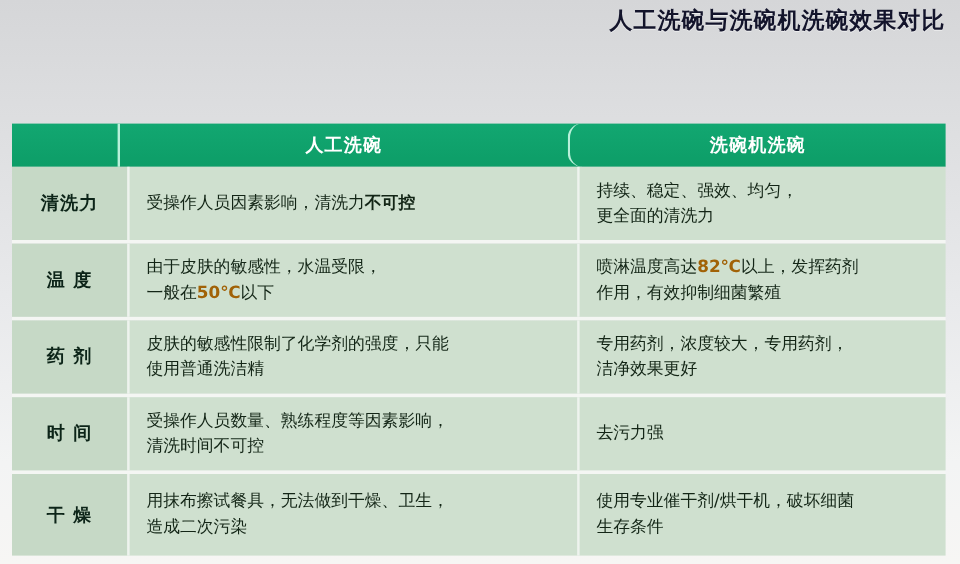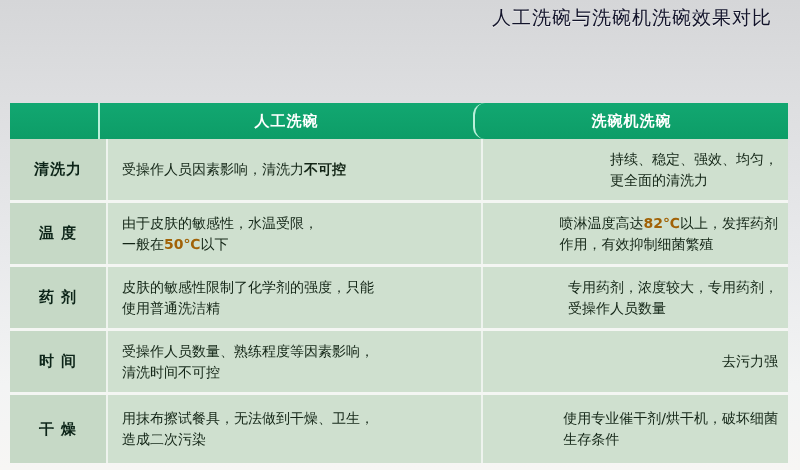--- a/index.html
+++ b/index.html
@@ -25,24 +25,24 @@
   
   #title-band {
     position: absolute;
     left: 0;
     top: 0;
     width: 800px;
     height: 34px;
   }
   #title-text {
     position: absolute;
-    right: 28px;
+    right: 12px;
     top: 3px;
     font-size: 19px;
-    font-weight: normal;
+    font-weight: bold;
     letter-spacing: 1px;
     color: #13142b;
     line-height: 28px;
     white-space: nowrap;
     text-shadow: 0 1px 0 rgba(255,255,255,0.55);
   }
 
   
   #table {
     position: absolute;
@@ -113,21 +113,20 @@
     line-height: 21px;
   }
   .brow .c2 {
     flex: 1;
     background: #cfe0cf;
     border-left: 2px solid #eef3ee;
     padding: 0 10px 0 14px;
     font-size: 14px;
     color: #132516;
     line-height: 21px;
-    justify-content: flex-end;
   }
 
   .b { font-weight: bold; }
   .red { color: #a16207; font-weight: bold; }
   .txt { display: block; }
 </style>
 </head>
 <body>
 
 <div id="page">
@@ -185,21 +184,21 @@
       <div class="cell c0">药  剂</div>
       <div class="cell c1">
         <div>
           <span class="txt">皮肤的敏感性限制了化学剂的强度，只能</span>
           <span class="txt">使用普通洗洁精</span>
         </div>
       </div>
       <div class="cell c2">
         <div>
           <span class="txt">专用药剂，浓度较大，专用药剂，</span>
-          <span class="txt">受操作人员数量</span>
+          <span class="txt">洁净效果更好</span>
         </div>
       </div>
     </div>
 
     <div class="row brow">
       <div class="cell c0">时  间</div>
       <div class="cell c1">
         <div>
           <span class="txt">受操作人员数量、熟练程度等因素影响，</span>
           <span class="txt">清洗时间不可控</span>

